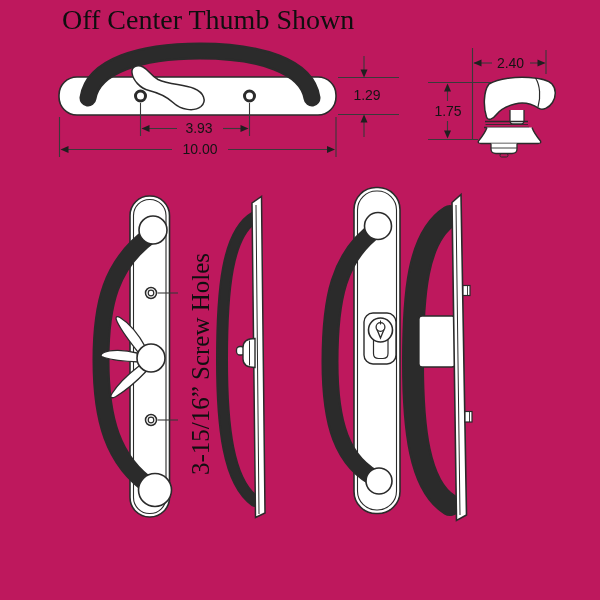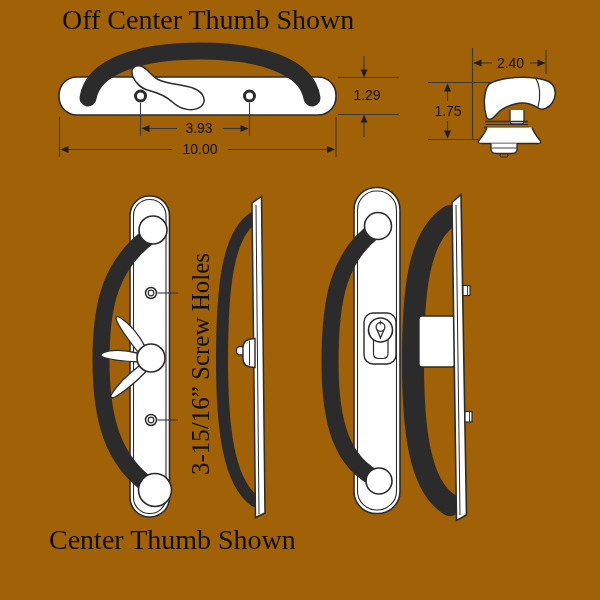--- a/index.html
+++ b/index.html
@@ -1,16 +1,16 @@
 <!DOCTYPE html>
 <html><head>
 <meta charset="utf-8">
 <style>
   html,body{margin:0;padding:0;background:#fff;}
-  #page{position:relative;width:600px;height:600px;background:#a16207;overflow:hidden;
+  #page{position:relative;width:600px;height:600px;background:#be185d;overflow:hidden;
         font-family:"Liberation Serif", serif;color:#111;}
   .serif-title{position:absolute;white-space:nowrap;font-size:28px;color:#0f0f0f;
         font-family:"Liberation Serif", serif;}
   #rotated-label{position:absolute;left:201px;top:364px;white-space:nowrap;font-size:25px;
         color:#0f0f0f;transform:translate(-50%,-50%) rotate(-90deg);
         font-family:"Liberation Serif", serif;}
   svg{position:absolute;left:0;top:0;}
   svg path, svg rect, svg circle, svg line{stroke:#2b2b2b;fill:none;}
   svg .dim{stroke:#3a3a3a;stroke-width:1.1;}
   svg .w{fill:#ffffff;}
@@ -18,21 +18,20 @@
   svg text{font-family:"Liberation Sans", sans-serif;font-size:14px;fill:#141414;
         text-anchor:middle;stroke:none;}
 </style>
 </head>
 <body>
 
 <div id="page">
 
   <div class="serif-title" style="left:62px;top:4px;">Off Center Thumb Shown</div>
 
-  <div class="serif-title" style="left:49px;top:524px;">Center Thumb Shown</div>
 
   <div id="rotated-label">3-15/16” Screw Holes</div>
 
   <svg width="600" height="600" viewBox="0 0 600 600">
 
     <g>
       <rect x="59" y="77" width="277" height="38" rx="18" class="w" stroke-width="1.6"></rect>
       <path d="M 88,98 C 93,66 140,51 200,51 C 260,51 307,66 312,98" stroke-width="17" stroke-linecap="round"></path>
       <path d="M 88,98 C 93,66 140,51 200,51 C 260,51 307,66 312,98" stroke="#ffffff" stroke-width="12.6" stroke-linecap="round"></path>
       <path d="M 132,73 C 131,67 137,64 143,67 C 149,70 151,76 158,79.5 C 170,85 183,84 194,88.5

